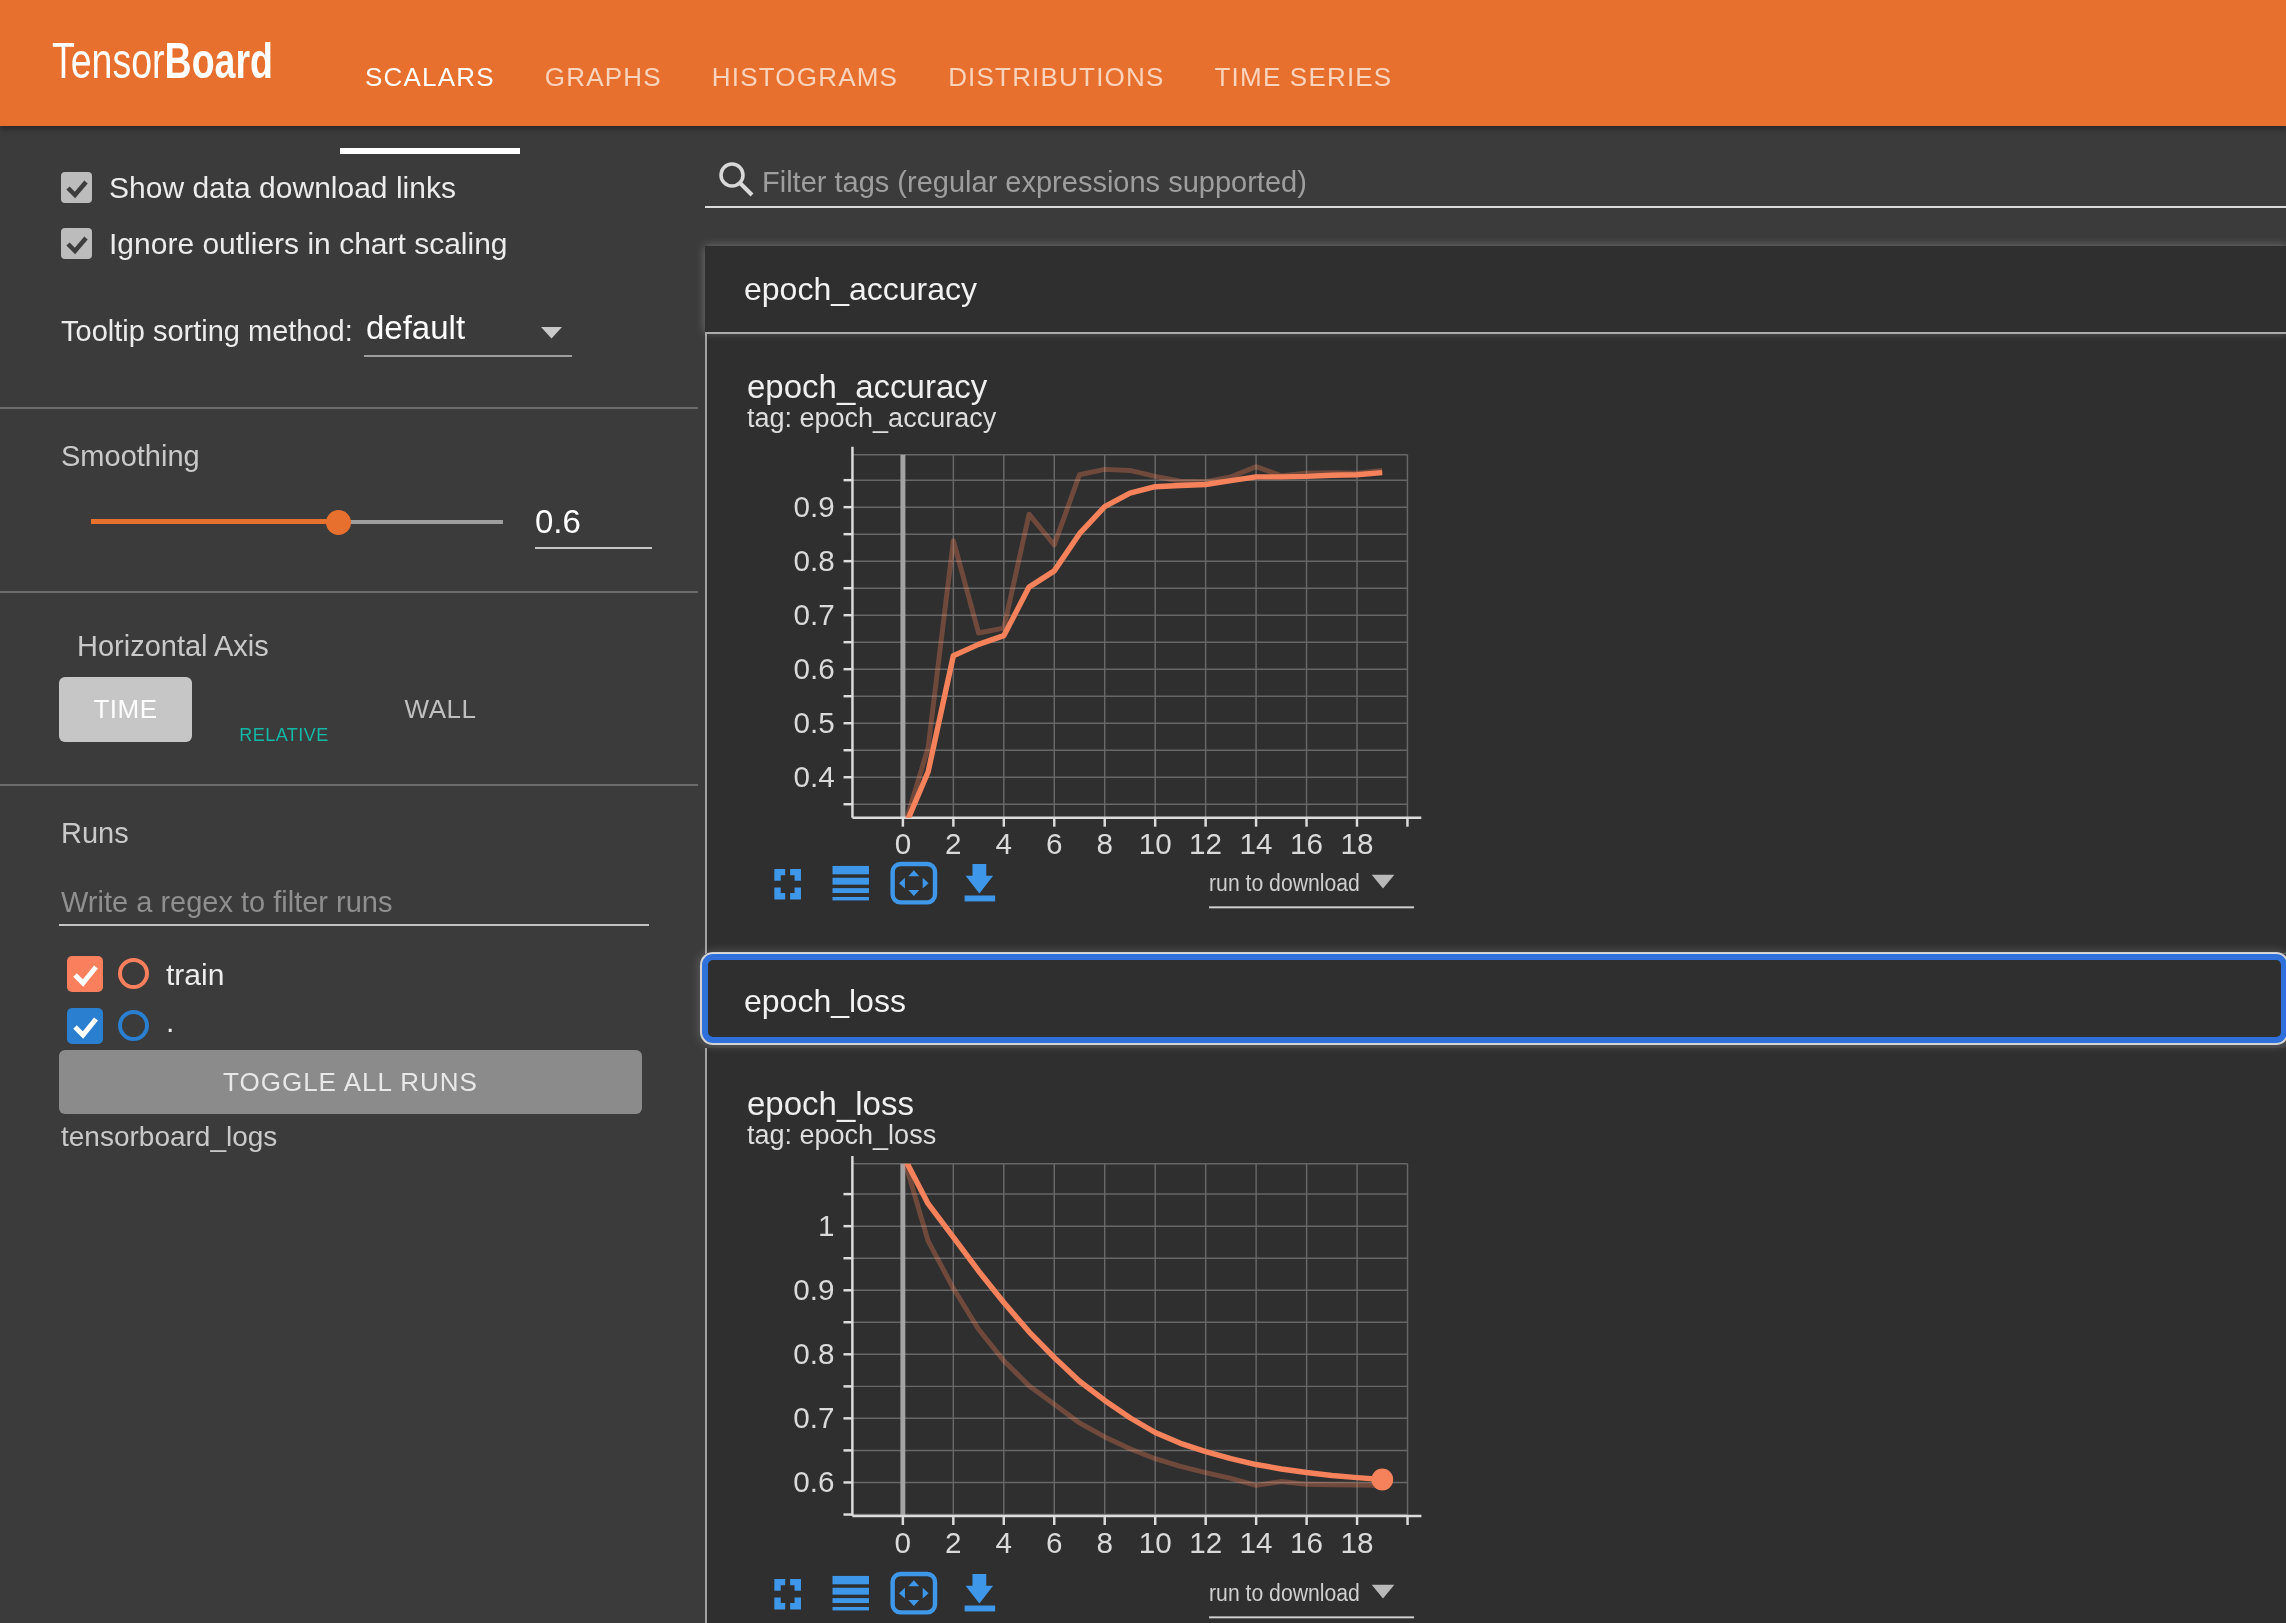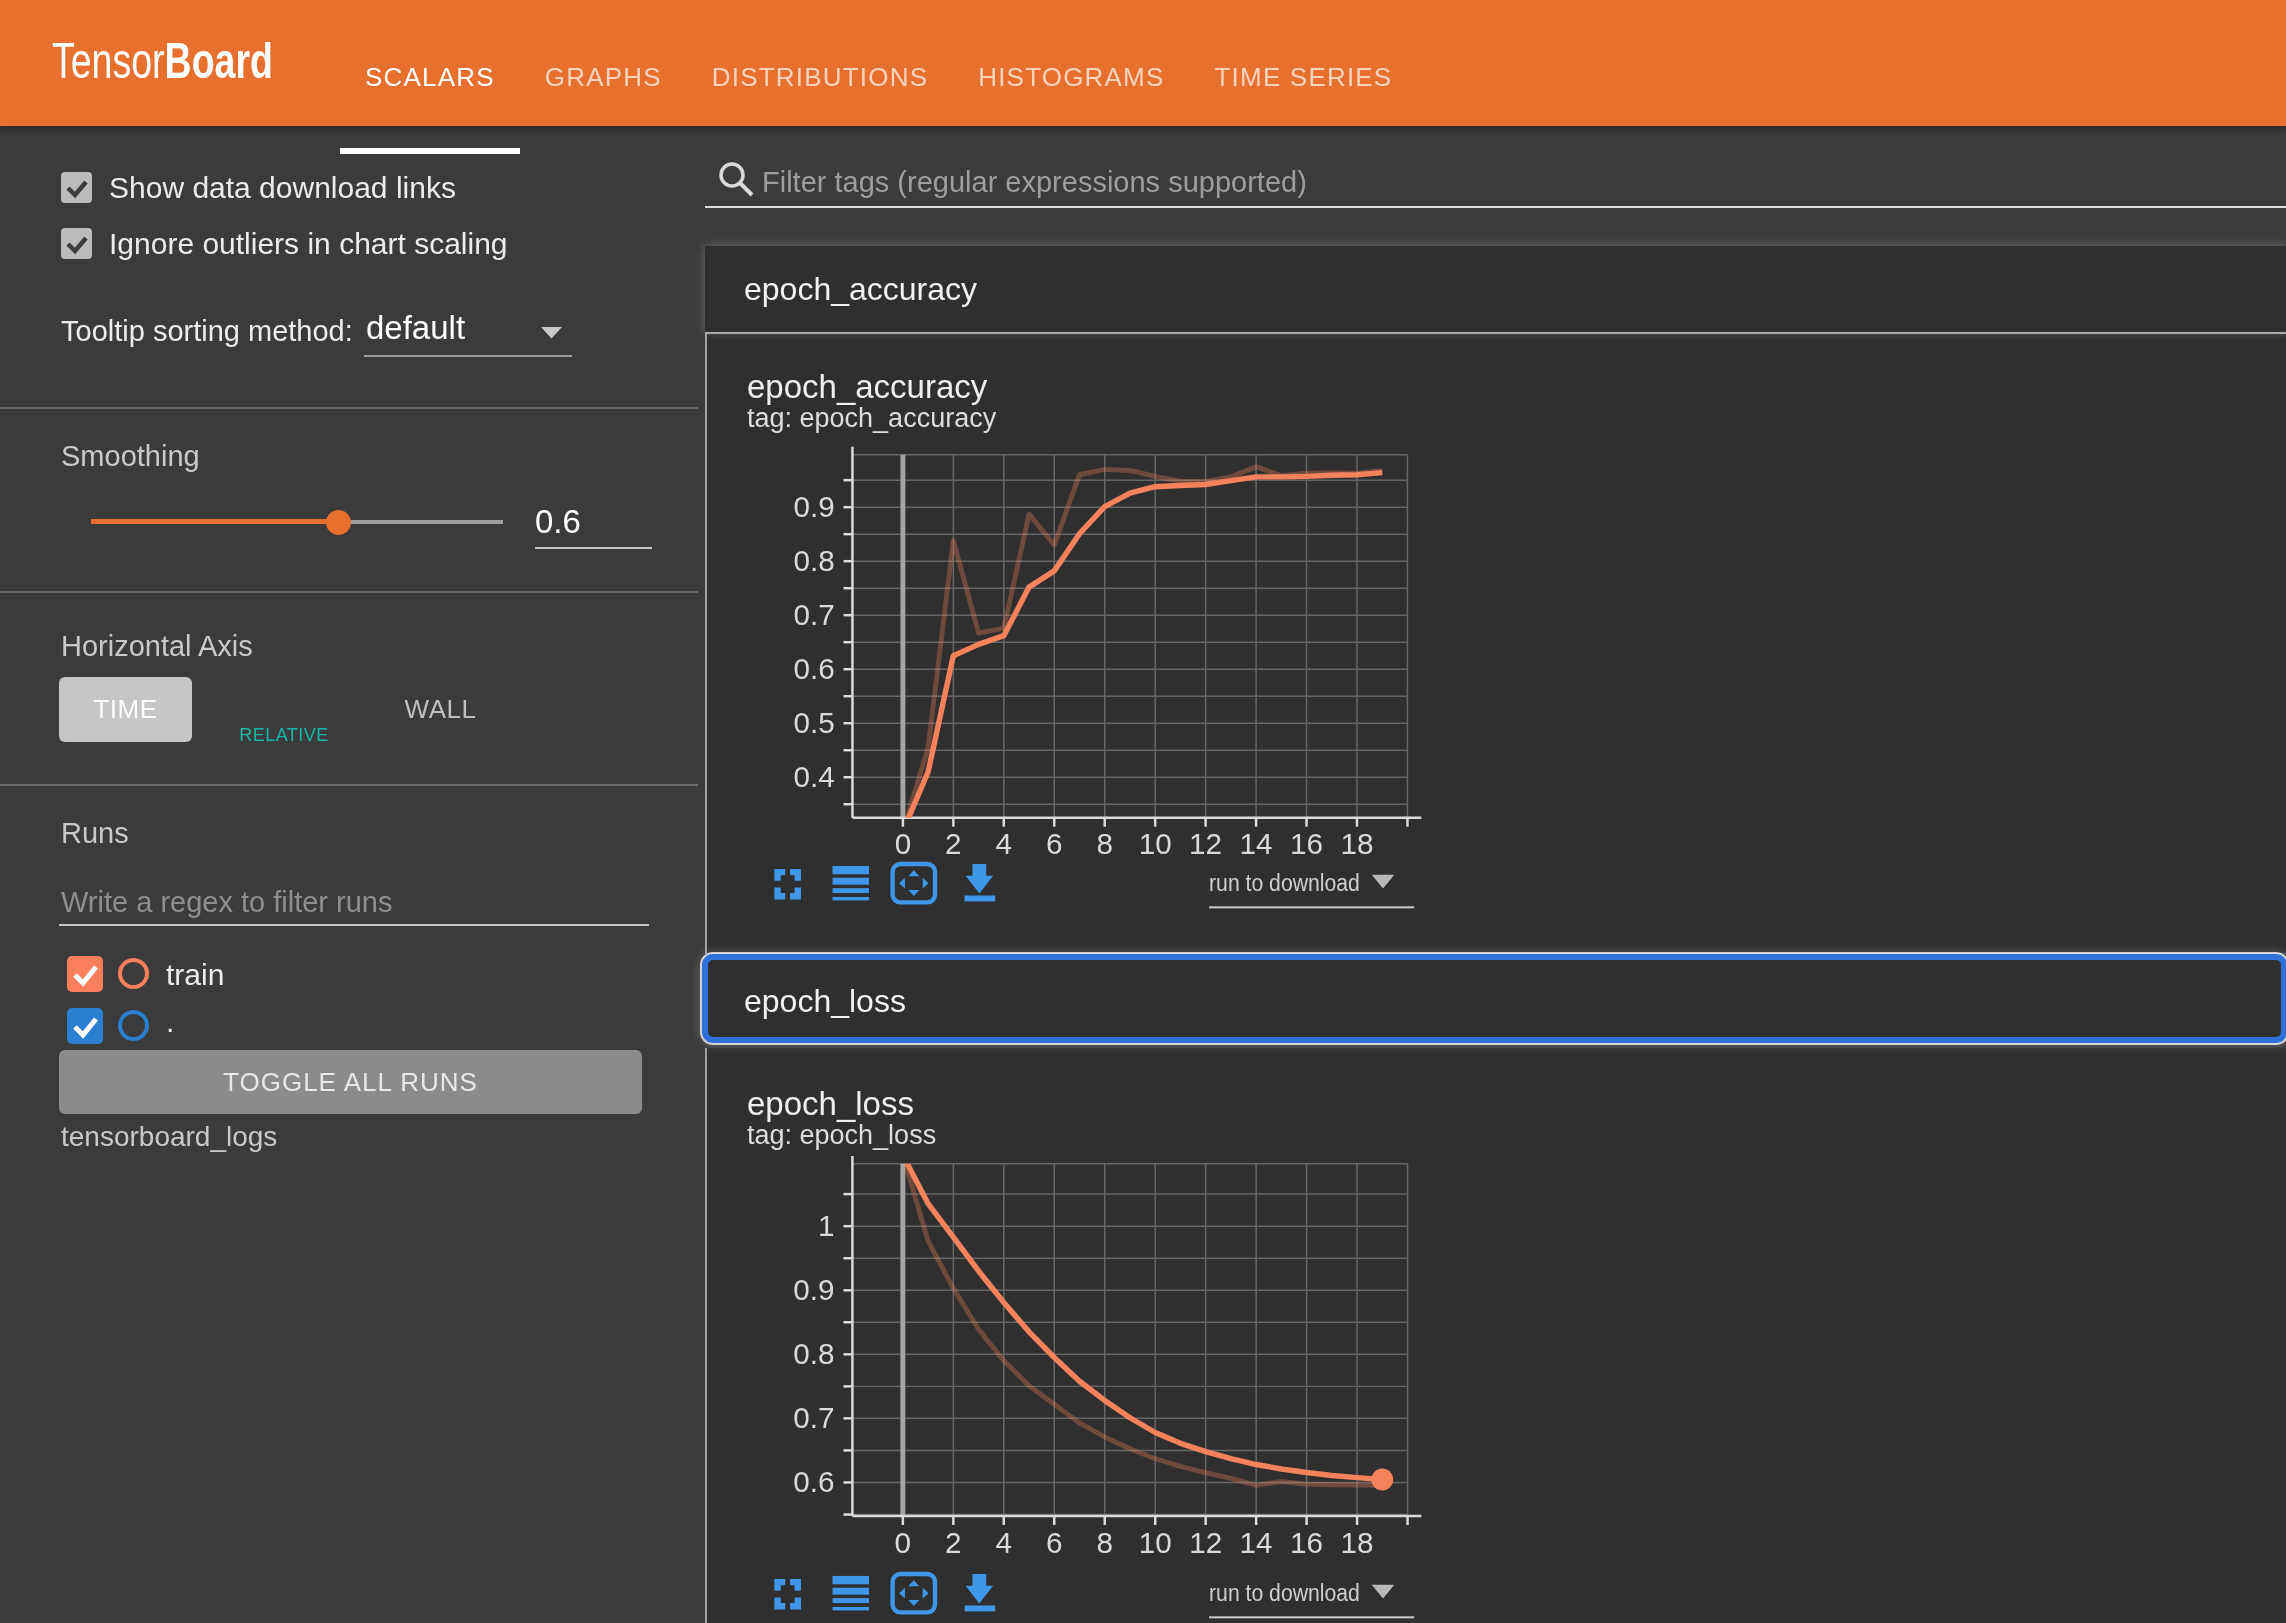--- a/index.html
+++ b/index.html
@@ -31,22 +31,22 @@
 .ptitle { position:absolute; left:39px; font-size:32px; color:#f2f2f2; }
 svg text { font-family:"Liberation Sans", sans-serif; }
 </style></head>
 <body>
 
 <div id="hdr">
   <div id="logo">Tensor<b>Board</b></div>
   <div id="tabs">
     <div class="tab act">SCALARS</div>
     <div class="tab">GRAPHS</div>
+    <div class="tab">HISTOGRAMS</div>
     <div class="tab">DISTRIBUTIONS</div>
-    <div class="tab">HISTOGRAMS</div>
     <div class="tab">TIME SERIES</div>
   </div>
 </div>
 
 <div class="cb" style="left:61px;top:172px;">
   <svg width="31" height="31" viewBox="0 0 31 31">
       <path d="M7 16 l7 7 l11 -13" stroke="#3d3d3d" stroke-width="4.5" fill="none"></path>
     </svg>
 </div>
 <div class="wlabel" style="left:109px;top:171px;">Show data download links</div>
@@ -69,21 +69,21 @@
 <div class="slabel" style="left:61px;top:440px;">Smoothing</div>
 
 <div class="abs" style="left:91px;top:520px;width:412px;height:4px;background:#9e9e9e;"></div>
 <div class="abs" style="left:91px;top:519px;width:247px;height:5px;background:#e8702e;"></div>
 <div class="abs" style="left:326px;top:510px;width:25px;height:25px;border-radius:50%;background:#e8702e;"></div>
 <div class="wlabel" style="left:535px;top:503px;font-size:33px;color:#fff;">0.6</div>
 <div class="abs" style="left:535px;top:547px;width:117px;height:2px;background:#c6c6c6;"></div>
 
 <div class="divider" style="top:591px;"></div>
 
-<div class="slabel" style="left:61px;top:630px;">Horizontal Axis</div>
+<div class="slabel" style="left:77px;top:630px;">Horizontal Axis</div>
 <div class="abs" style="left:59px;top:677px;width:133px;height:65px;background:#c6c6c6;border-radius:6px;
   display:flex;align-items:center;justify-content:center;font-size:26px;color:#fdfdfd;letter-spacing:0.5px;">TIME</div>
 <div class="abs" style="left:228px;top:703px;width:112px;height:65px;display:flex;align-items:center;justify-content:center;font-size:18px;color:#14b8a6;letter-spacing:0.5px;">RELATIVE</div>
 <div class="abs" style="left:401px;top:677px;width:79px;height:65px;display:flex;align-items:center;justify-content:center;font-size:26px;color:#bfbfbf;letter-spacing:0.5px;">WALL</div>
 
 <div class="divider" style="top:784px;"></div>
 
 <div class="slabel" style="left:61px;top:817px;">Runs</div>
 <div class="abs" style="left:61px;top:886px;font-size:29px;color:#8f8f8f;">Write a regex to filter runs</div>
 <div class="abs" style="left:59px;top:924px;width:590px;height:2px;background:#c4c4c4;"></div>

